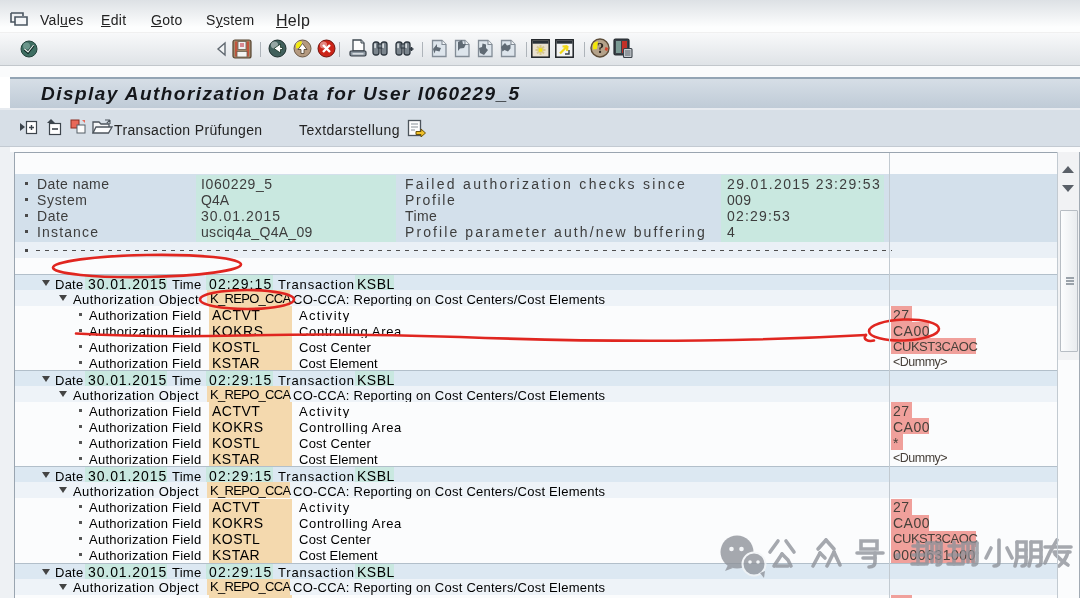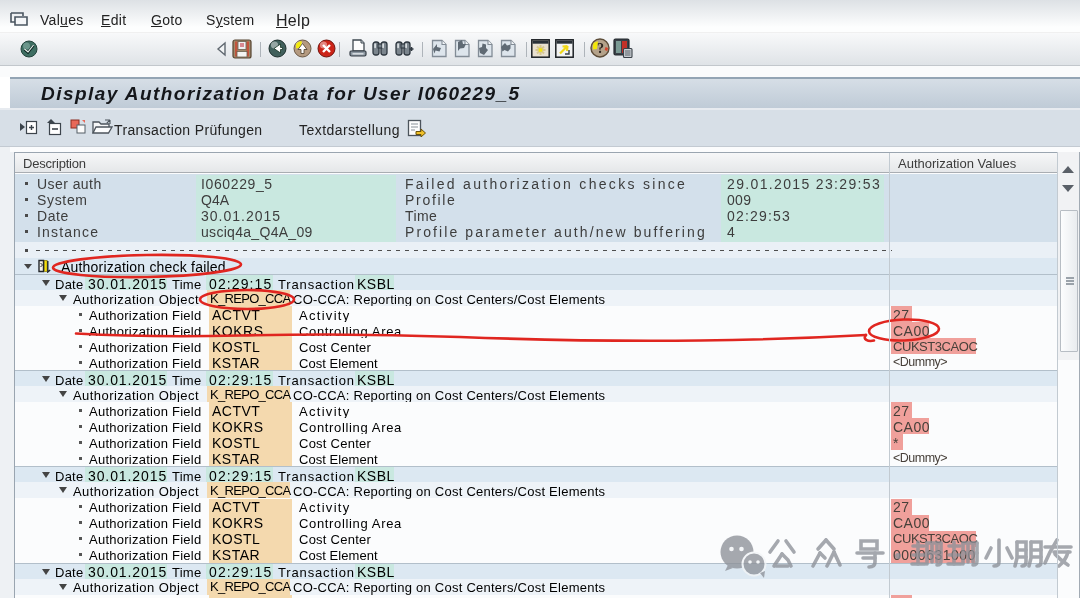--- a/index.html
+++ b/index.html
@@ -167,32 +167,28 @@
  <rect x="1.5" y="1.5" width="12" height="15" fill="#fdfdfd" stroke="#4c545c" stroke-width="1.3"></rect>
  <path d="M4 5 h7 M4 8 h7 M4 11 h4" stroke="#8a929a" stroke-width="1.1"></path>
  <path d="M9 12.5 h5 v-2.5 l4.5 4 l-4.5 4 v-2.5 h-5 z" fill="#f0c028" stroke="#6b5208" stroke-width="1"></path>
 </svg>
 </div>
 
 <div class="abs" style="left:0;top:147px;width:1080px;height:451px;background:#eef1f4;"></div>
 <div class="abs" style="left:10px;top:147px;width:1070px;height:5px;background:#fbfcfd;"></div>
 <div class="abs" style="left:14px;top:152px;width:1066px;height:446px;background:#fbfcfd;border-left:1px solid #9aa5b0;border-top:1px solid #9aa5b0;">
 
-<div class="abs" style="left:0;top:0;width:1065px;height:20px;background:linear-gradient(#f6f7f8,#e5e7e9);border-bottom:1px solid #a9adb2;">
- <div class="abs" style="left:8px;top:3px;font-size:13px;color:#3c3c3c;letter-spacing:-0.2px;">Description</div>
- <div class="abs" style="left:883px;top:3px;font-size:13px;color:#3c3c3c;letter-spacing:0;">Authorization Values</div>
-</div>
 
 <div class="abs" style="left:0;top:21px;width:1042px;height:69px;background:#d3e0eb;">
  <div class="abs" style="left:181px;top:1px;width:200px;height:67px;background:#c9e8e0;"></div>
  <div class="abs" style="left:706px;top:1px;width:163px;height:67px;background:#c9e8e0;"></div>
 </div>
 <div class="row val" style="left:0;top:22.5px;height:16.3px;line-height:16.3px;">
  <span class="abs" style="left:10px;top:6px;width:3px;height:3px;background:#4a4a4a;"></span>
- <span class="abs" style="left:22px;letter-spacing:0.44px;">User auth</span>
+ <span class="abs" style="left:22px;letter-spacing:0.44px;">Date name</span>
  <span class="abs" style="left:186px;letter-spacing:0.62px;">I060229_5</span>
  <span class="abs" style="left:390px;letter-spacing:2.3px;">Failed authorization checks since</span>
  <span class="abs" style="left:712px;letter-spacing:1.35px;">29.01.2015 23:29:53</span>
 </div>
 <div class="row val" style="left:0;top:38.8px;height:16.3px;line-height:16.3px;">
  <span class="abs" style="left:10px;top:6px;width:3px;height:3px;background:#4a4a4a;"></span>
  <span class="abs" style="left:22px;letter-spacing:0.67px;">System</span>
  <span class="abs" style="left:186px;letter-spacing:0px;">Q4A</span>
  <span class="abs" style="left:390px;letter-spacing:1.7px;">Profile</span>
  <span class="abs" style="left:712px;letter-spacing:0.3px;">009</span>
@@ -208,30 +204,20 @@
  <span class="abs" style="left:10px;top:6px;width:3px;height:3px;background:#4a4a4a;"></span>
  <span class="abs" style="left:22px;letter-spacing:1.15px;">Instance</span>
  <span class="abs" style="left:186px;letter-spacing:0.3px;">usciq4a_Q4A_09</span>
  <span class="abs" style="left:390px;letter-spacing:2.1px;">Profile parameter auth/new buffering</span>
  <span class="abs" style="left:712px;letter-spacing:0px;">4</span>
 </div>
 <div class="abs" style="left:0;top:89.4px;width:1042px;height:16.1px;background:#eaf0f6;">
  <span class="abs" style="left:10px;top:7px;width:3px;height:3px;background:#4a4a4a;"></span>
  <div class="abs" style="left:21px;top:7.5px;width:856px;height:1.6px;background:repeating-linear-gradient(90deg,#4e4e4e 0 4.5px,rgba(0,0,0,0) 4.5px 9px);"></div>
 </div>
-<div class="abs" style="left:0;top:105.0px;width:1042px;height:16.0px;background:#dce8f2;">
-        <div class="tri" style="left:9px;top:5.5px;border-left-width:4px;border-right-width:4px;border-top-width:5px;"></div>
-        <svg class="abs" style="left:23px;top:1px" width="13" height="14" viewBox="0 0 13 14">
-          <path d="M1 1.5 h4.5 v11 h-4.5 z" fill="#f6f3ea" stroke="#23272c" stroke-width="1.4"></path>
-          <path d="M2.5 4 l2 2 l-2 2" fill="none" stroke="#23272c" stroke-width="1"></path>
-          <rect x="6.5" y="1.5" width="2.6" height="11" fill="#f5df0a" stroke="#8a7a08" stroke-width="0.7"></rect>
-          <path d="M9.8 2 v11 l2.4 -2" fill="none" stroke="#23272c" stroke-width="1.4"></path>
-        </svg>
-        <span class="abs val" style="left:46px;top:0.5px;letter-spacing:0.2px;">Authorization check failed</span>
-      </div>
 <div class="abs" style="left:0;top:121.0px;width:1042px;height:16.0px;background:#dce8f2;border-top:1px solid #b2bfca;">
         <div class="tri" style="left:27px;top:5px;"></div>
         <span class="abs lbl" style="left:40px;top:1.5px;">Date</span>
         <div class="abs" style="left:70px;top:0;width:82px;height:16.03px;background:#c9e8e0;"></div>
         <span class="abs val" style="left:73px;top:0.5px;letter-spacing:0.9px;">30.01.2015</span>
         <span class="abs lbl" style="left:157px;top:1.5px;">Time</span>
         <div class="abs" style="left:191px;top:0;width:67px;height:16.03px;background:#c9e8e0;"></div>
         <span class="abs val" style="left:194px;top:0.5px;letter-spacing:1.1px;">02:29:15</span>
         <span class="abs lbl" style="left:263px;top:1.5px;letter-spacing:0.85px;">Transaction</span>
         <div class="abs" style="left:340px;top:0;width:39px;height:16.03px;background:#c9e8e0;"></div>

